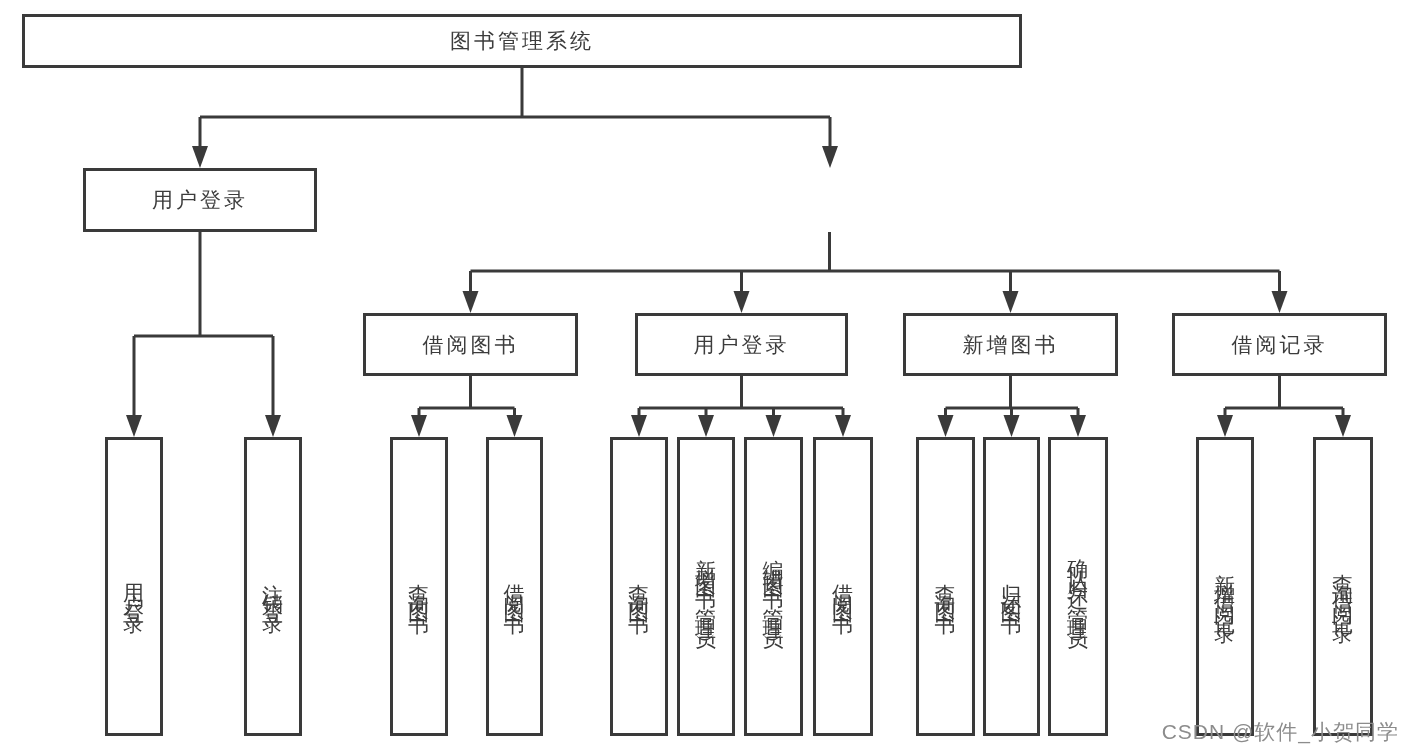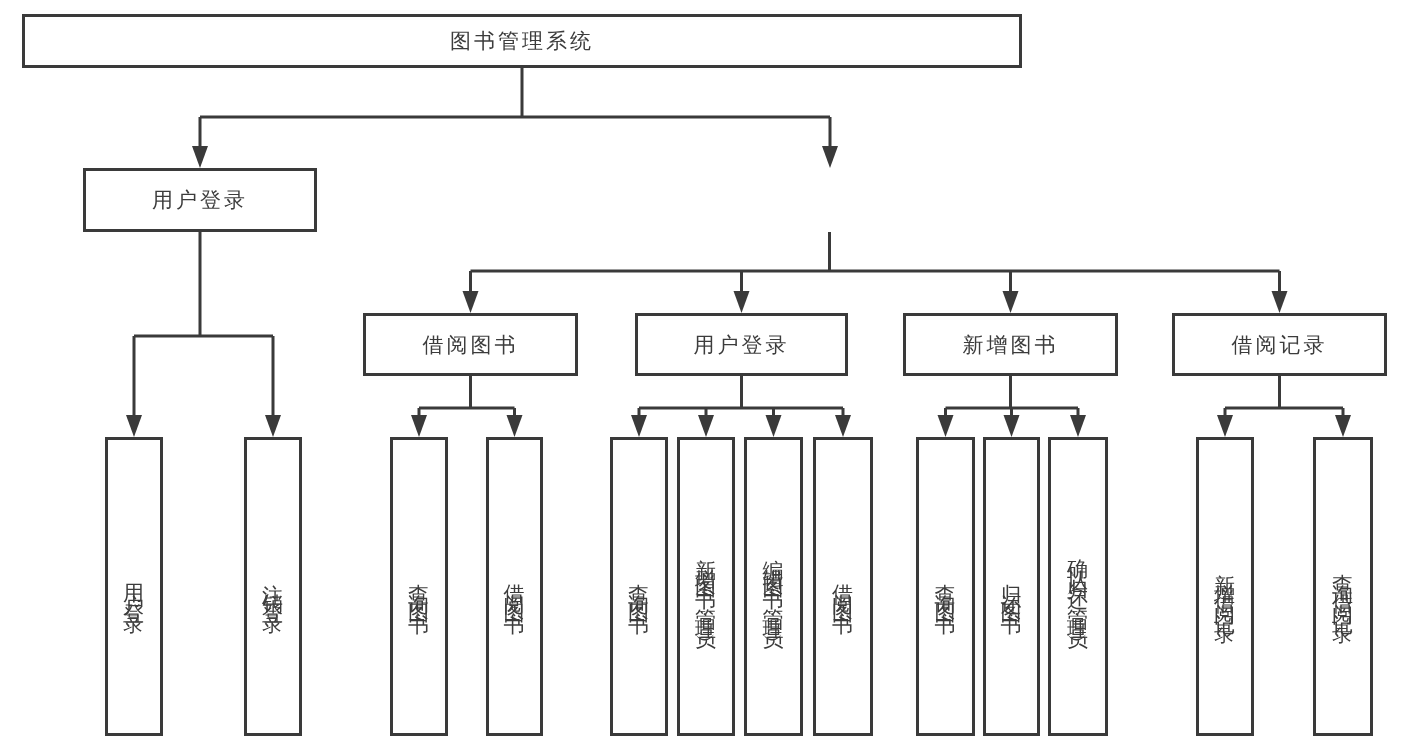--- a/index.html
+++ b/index.html
@@ -175,14 +175,15 @@
     <span>确认归还（管理员）</span>
   </div>
 
   <div class="node leaf" style="left:1196px;top:437px;width:58px;height:299px">
     <span>新增借阅记录</span>
   </div>
   <div class="node leaf" style="left:1313px;top:437px;width:60px;height:299px">
     <span>查询借阅记录</span>
   </div>
 
+  <div class="watermark">CSDN @软件_小贺同学</div>
 
 </div>
 
 </body></html>

